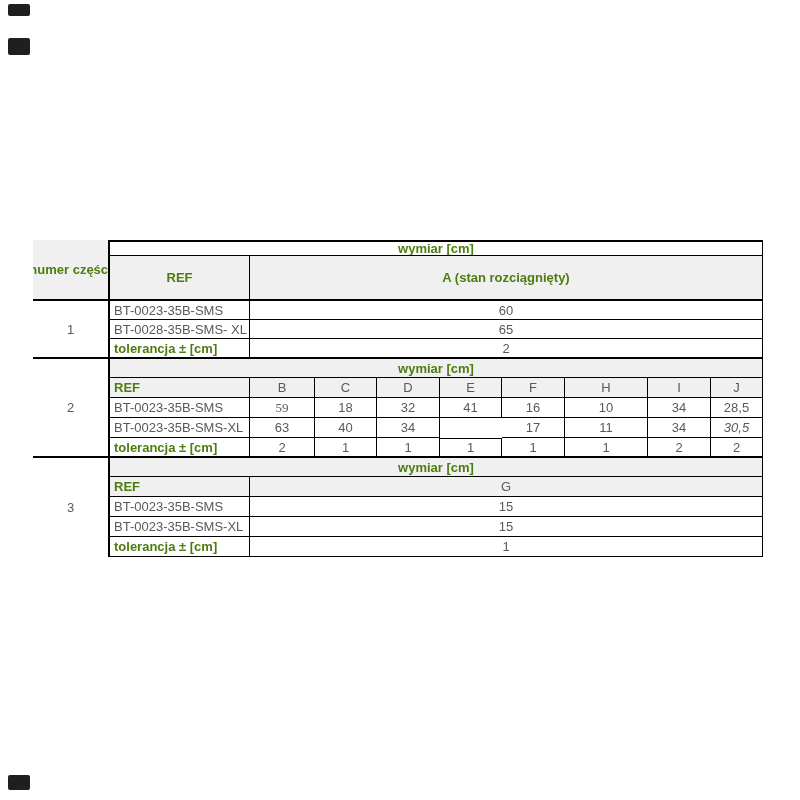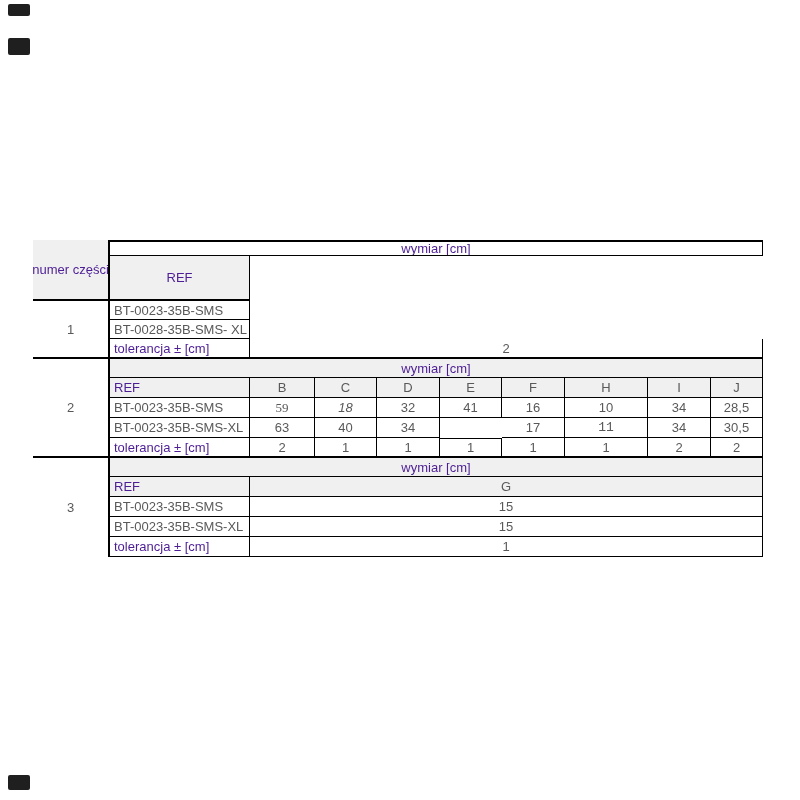--- a/index.html
+++ b/index.html
@@ -19,21 +19,21 @@
     grid-template-rows:16px 45px 19px 19px 20px 19px 20px 20px 20px 20px 19px 20px 20px 20px 20px;
     font-size:13px;
   }
   .c{
     box-sizing:border-box;display:flex;align-items:center;justify-content:center;
     border-right:1px solid #000;border-bottom:1px solid #000;
     white-space:nowrap;overflow:hidden;line-height:1;
   }
   .noborder{border-right:none;border-bottom:none;}
   .gray{background:#f0f0f0;}
-  .bold{font-weight:normal;color:#4c1d95;}
+  .bold{font-weight:bold;color:#4d7c0f;}
   .mut{color:#595959;}
   .al{justify-content:flex-start;padding-left:4px;}
   .br2{border-right-width:2px;}
   .bb2{border-bottom-width:2px;}
   .bt2{border-top:2px solid #000;}
 </style>
 </head>
 <body>
 
 <div class="page">
@@ -42,63 +42,66 @@
   <div class="mark mark-2"></div>
   <div class="mark mark-3"></div>
 
   <div class="tbl">
 
     <div class="c gray bold br2 bb2" style="grid-column:1;grid-row:1/3;">numer części</div>
 
     <div class="c bold bt2" style="grid-column:2/11;grid-row:1;">wymiar [cm]</div>
 
     <div class="c gray bold bb2" style="grid-column:2;grid-row:2;">REF</div>
+    <div class="c gray bold bb2" style="grid-column:3/11;grid-row:2;">A (stan rozciągnięty)</div>
 
     <div class="c mut noborder br2 bb2" style="grid-column:1;grid-row:3/6;border-right:2px solid #000;border-bottom:2px solid #000;">1</div>
 
     <div class="c mut al" style="grid-column:2;grid-row:3;">BT-0023-35B-SMS</div>
+    <div class="c mut" style="grid-column:3/11;grid-row:3;">60</div>
 
     <div class="c mut al" style="grid-column:2;grid-row:4;">BT-0028-35B-SMS- XL</div>
+    <div class="c mut" style="grid-column:3/11;grid-row:4;">65</div>
 
     <div class="c bold al bb2" style="grid-column:2;grid-row:5;">tolerancja ± [cm]</div>
     <div class="c mut bb2" style="grid-column:3/11;grid-row:5;">2</div>
 
     <div class="c mut noborder" style="grid-column:1;grid-row:6/11;border-right:2px solid #000;border-bottom:2px solid #000;">2</div>
 
     <div class="c gray bold" style="grid-column:2/11;grid-row:6;">wymiar [cm]</div>
 
     <div class="c gray bold al" style="grid-column:2;grid-row:7;">REF</div>
     <div class="c gray mut" style="grid-column:3;grid-row:7;">B</div>
     <div class="c gray mut" style="grid-column:4;grid-row:7;">C</div>
     <div class="c gray mut" style="grid-column:5;grid-row:7;">D</div>
     <div class="c gray mut" style="grid-column:6;grid-row:7;">E</div>
     <div class="c gray mut" style="grid-column:7;grid-row:7;">F</div>
     <div class="c gray mut" style="grid-column:8;grid-row:7;">H</div>
     <div class="c gray mut" style="grid-column:9;grid-row:7;">I</div>
     <div class="c gray mut" style="grid-column:10;grid-row:7;">J</div>
 
     <div class="c mut al" style="grid-column:2;grid-row:8;">BT-0023-35B-SMS</div>
     <div class="c mut" style="grid-column:3;grid-row:8;font-family:Liberation Serif, serif;">59</div>
-    <div class="c mut" style="grid-column:4;grid-row:8;font-style:italic;">18</div>
+    <div class="c mut" style="grid-column:4;grid-row:8;">18</div>
     <div class="c mut" style="grid-column:5;grid-row:8;">32</div>
     <div class="c mut" style="grid-column:6;grid-row:8;">41</div>
     <div class="c mut" style="grid-column:7;grid-row:8;">16</div>
     <div class="c mut" style="grid-column:8;grid-row:8;">10</div>
     <div class="c mut" style="grid-column:9;grid-row:8;">34</div>
     <div class="c mut" style="grid-column:10;grid-row:8;">28,5</div>
 
     <div class="c mut al" style="grid-column:2;grid-row:9;">BT-0023-35B-SMS-XL</div>
     <div class="c mut" style="grid-column:3;grid-row:9;">63</div>
     <div class="c mut" style="grid-column:4;grid-row:9;">40</div>
     <div class="c mut" style="grid-column:5;grid-row:9;">34</div>
     <div class="c mut" style="grid-column:6;grid-row:9;margin-top:20px;">43</div>
     <div class="c mut" style="grid-column:7;grid-row:9;">17</div>
-    <div class="c mut" style="grid-column:8;grid-row:9;font-family:Liberation Mono, monospace;">11</div>
+    <div class="c mut" style="grid-column:8;grid-row:9;">11</div>
     <div class="c mut" style="grid-column:9;grid-row:9;">34</div>
-    <div class="c mut" style="grid-column:10;grid-row:9;">30,5</div>
+    <div class="c mut" style="grid-column:10;grid-row:9;font-style:italic;">30,5</div>
 
     <div class="c bold al bb2" style="grid-column:2;grid-row:10;">tolerancja ± [cm]</div>
     <div class="c mut bb2" style="grid-column:3;grid-row:10;">2</div>
     <div class="c mut bb2" style="grid-column:4;grid-row:10;">1</div>
     <div class="c mut bb2" style="grid-column:5;grid-row:10;">1</div>
     <div class="c mut bb2" style="grid-column:6;grid-row:10;">1</div>
     <div class="c mut bb2" style="grid-column:7;grid-row:10;">1</div>
     <div class="c mut bb2" style="grid-column:8;grid-row:10;">1</div>
     <div class="c mut bb2" style="grid-column:9;grid-row:10;">2</div>
     <div class="c mut bb2" style="grid-column:10;grid-row:10;">2</div>

